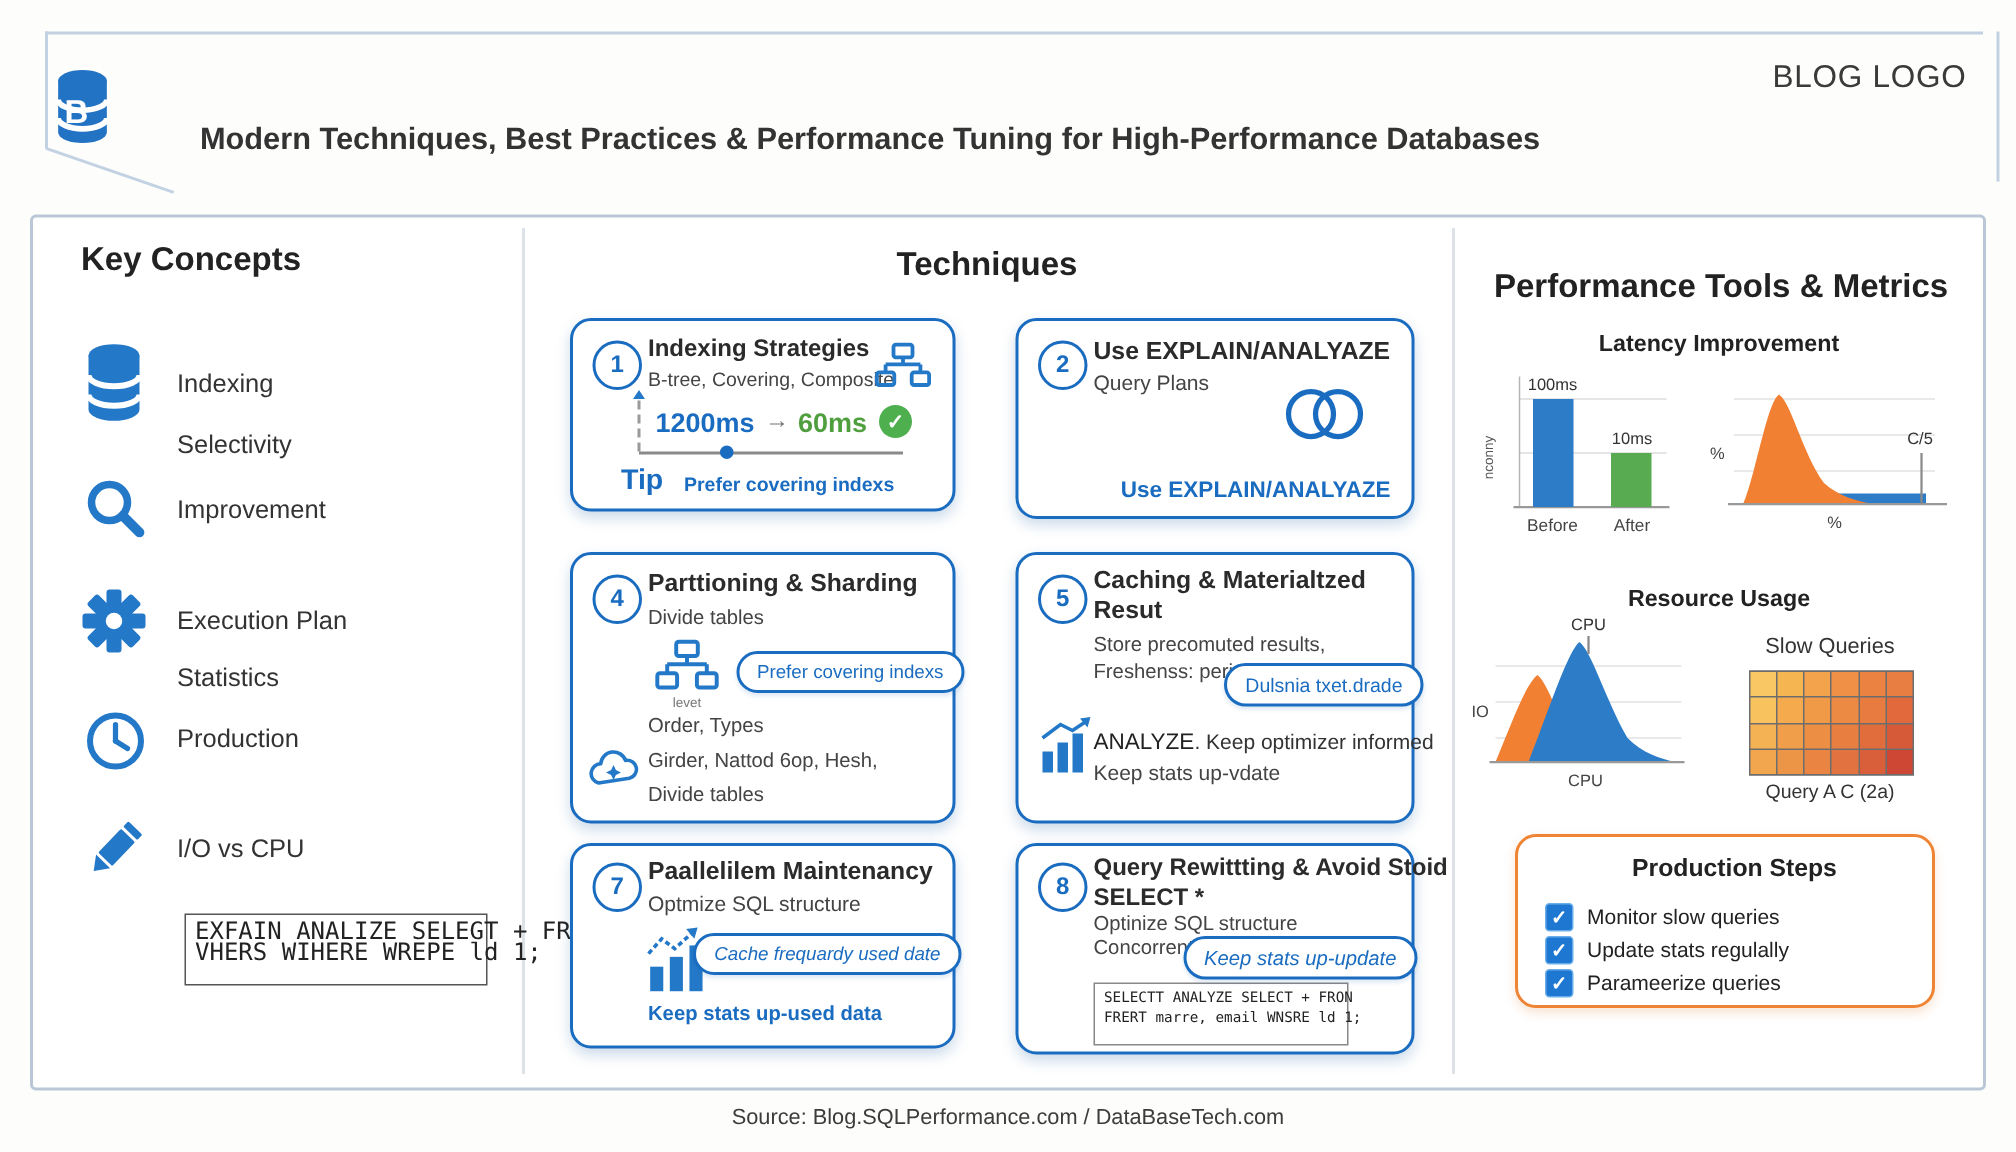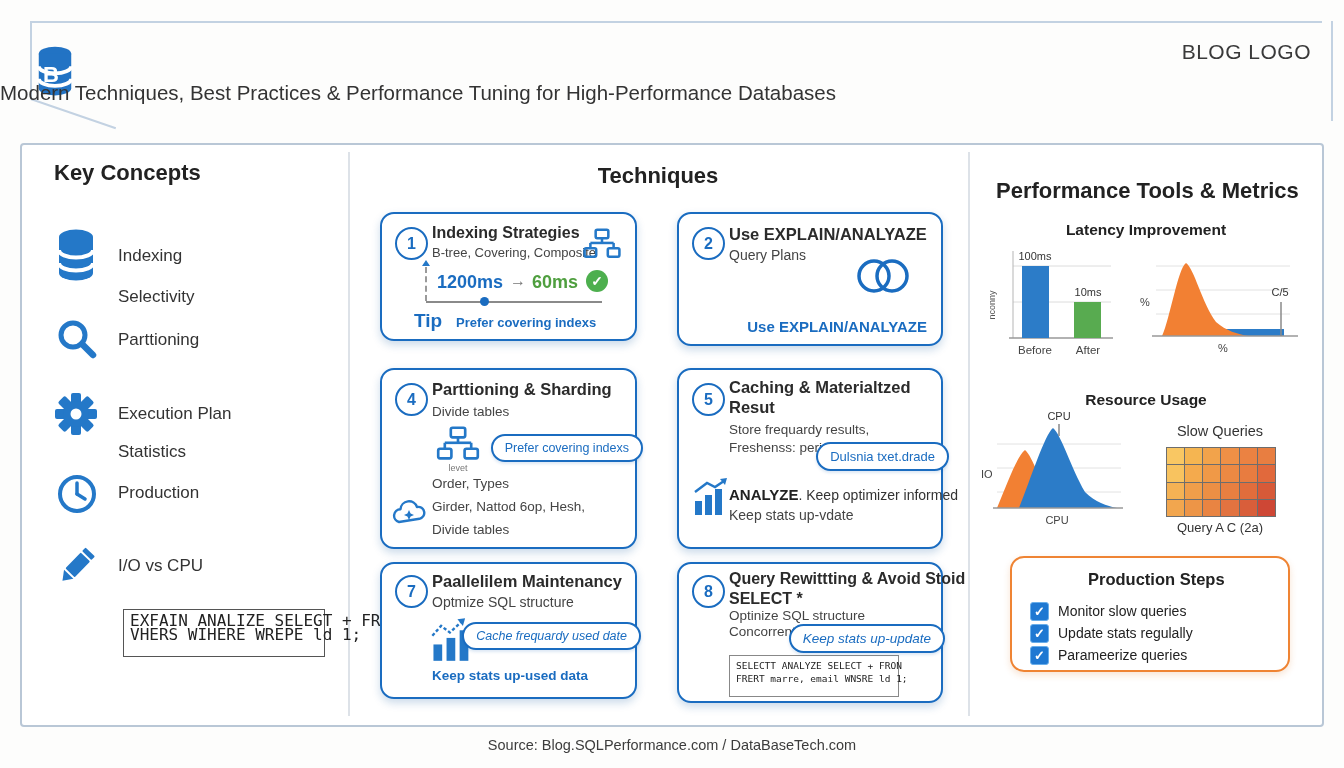--- a/index.html
+++ b/index.html
@@ -3,22 +3,22 @@
 <meta charset="utf-8">
 <style>
   html,body{margin:0;padding:0;background:#fff;}
   .canvas{position:relative;width:1344px;height:768px;background:#fdfdfc;overflow:hidden;
           font-family:"Liberation Sans",sans-serif;color:#333;}
   .abs{position:absolute;}
   
   .deco{position:absolute;background:#c3d2e2;}
   .hdr-title{position:absolute;left:0;top:30px;width:1344px;text-align:center;
              font-size:40px;font-weight:bold;color:#2d2d2d;letter-spacing:.5px;}
-  .hdr-sub{position:absolute;left:0;top:81px;width:1160px;
-           font-size:20.5px;color:#333;}
+  .hdr-sub{position:absolute;left:0;top:81px;width:1160px;text-align:center;
+           font-size:20.5px;color:#333;font-weight:bold;}
   .blog-logo{position:absolute;right:33px;top:40px;font-size:21px;color:#3a3a3a;letter-spacing:.5px;}
   .logo-wrap{position:absolute;left:34px;top:42px;width:42px;height:60px;}
   .logo-letter{position:absolute;left:9px;top:20px;color:#fff;font-weight:bold;font-size:22px;}
   
   .main-box{position:absolute;left:20px;top:143px;width:1300px;height:580px;
             border:2px solid #b9c7d6;border-radius:4px;background:#fff;}
   .divider{position:absolute;top:152px;height:564px;width:1.5px;background:#dde2e8;}
   .colhead{position:absolute;font-size:22px;font-weight:bold;color:#222;}
   
   .kc-label{position:absolute;left:118px;font-size:17px;color:#333;}
@@ -116,21 +116,21 @@
   <svg class="kc-icon" style="left:54px;top:544px;" width="44" height="44" viewBox="0 0 44 44">
     <g transform="rotate(44 22 22)" fill="#2478c8">
       <rect x="16" y="2" width="13" height="5" rx="1"></rect>
       <rect x="16" y="9" width="13" height="22" rx="1"></rect>
       <path d="M16 33 h13 l-6.5 9 z"></path>
     </g>
   </svg>
 
   <div class="kc-label" style="top:246px;">Indexing</div>
   <div class="kc-label" style="top:287px;">Selectivity</div>
-  <div class="kc-label" style="top:330px;">Parttioning</div>
+  <div class="kc-label" style="top:330px;">Improvement</div>
   <div class="kc-label" style="top:404px;">Execution Plan</div>
   <div class="kc-label" style="top:442px;">Statistics</div>
   <div class="kc-label" style="top:483px;">Production</div>
   <div class="kc-label" style="top:556px;">I/O vs CPU</div>
 
   <div class="codebox" style="left:123px;top:609px;width:188px;height:38px;font-size:16px;line-height:14px;padding:4px 6px;">
     <div>EXFAIN ANALIZE SELEGT + FROM users</div>
     <div>VHERS WIHERE WREPE ld 1;</div>
   </div>
 
@@ -197,32 +197,32 @@
       <path d="M19 13 l1.6 3.4 3.4 1.6 -3.4 1.6 -1.6 3.4 -1.6 -3.4 -3.4 -1.6 3.4 -1.6 z" fill="#2478c8"></path>
     </svg>
     <div class="csub" style="left:50px;top:129px;">Girder, Nattod 6op, Hesh,</div>
     <div class="csub" style="left:50px;top:152px;">Divide tables</div>
   </div>
 
   <div class="card" style="left:677px;top:368px;width:262px;height:177px;">
     <div class="numc" style="left:13px;top:13px;">5</div>
     <div class="ctitle" style="left:50px;top:8px;">Caching &amp; Materialtzed</div>
     <div class="ctitle" style="left:50px;top:28px;">Resut</div>
-    <div class="csub" style="left:50px;top:52px;">Store frequardy results,</div>
+    <div class="csub" style="left:50px;top:52px;">Store precomuted results,</div>
     <div class="csub" style="left:50px;top:70px;">Freshenss: periedc/tnigy</div>
     <div class="pill" style="right:-8px;top:72px;font-size:13px;">Dulsnia txet.drade</div>
     <svg style="position:absolute;left:12px;top:108px;" width="40" height="38" viewBox="0 0 40 38">
       <rect x="4" y="23" width="7" height="14" fill="#2478c8"></rect>
       <rect x="14" y="17" width="7" height="20" fill="#2478c8"></rect>
       <rect x="24" y="11" width="7" height="26" fill="#2478c8"></rect>
       <polyline points="4,14 16,5 24,9 33,3" fill="none" stroke="#2478c8" stroke-width="2.4"></polyline>
       <path d="M29 1 l7 -1 -2 7 z" fill="#2478c8"></path>
     </svg>
     <div style="position:absolute;left:50px;top:116px;font-size:13.5px;color:#333;white-space:nowrap;">
-      <span style="font-weight:bold;font-size:15px;color:#222;">ANALYZE</span><span style="font-size:14px;">.  Keep optimizer informed</span>
+      <span style="font-weight:normal;font-size:15px;color:#222;">ANALYZE</span><span style="font-size:14px;">.  Keep optimizer informed</span>
     </div>
     <div class="csub" style="left:50px;top:137px;font-size:14px;">Keep stats up-vdate</div>
   </div>
 
   <div class="card" style="left:380px;top:562px;width:253px;height:133px;">
     <div class="numc" style="left:13px;top:11px;">7</div>
     <div class="ctitle" style="left:50px;top:8px;">Paallelilem Maintenancy</div>
     <div class="csub" style="left:50px;top:30px;font-size:14px;">Optmize SQL structure</div>
     <svg style="position:absolute;left:46px;top:52px;" width="48" height="46" viewBox="0 0 44 42">
       <rect x="5" y="26" width="8" height="15" fill="#2478c8"></rect>

